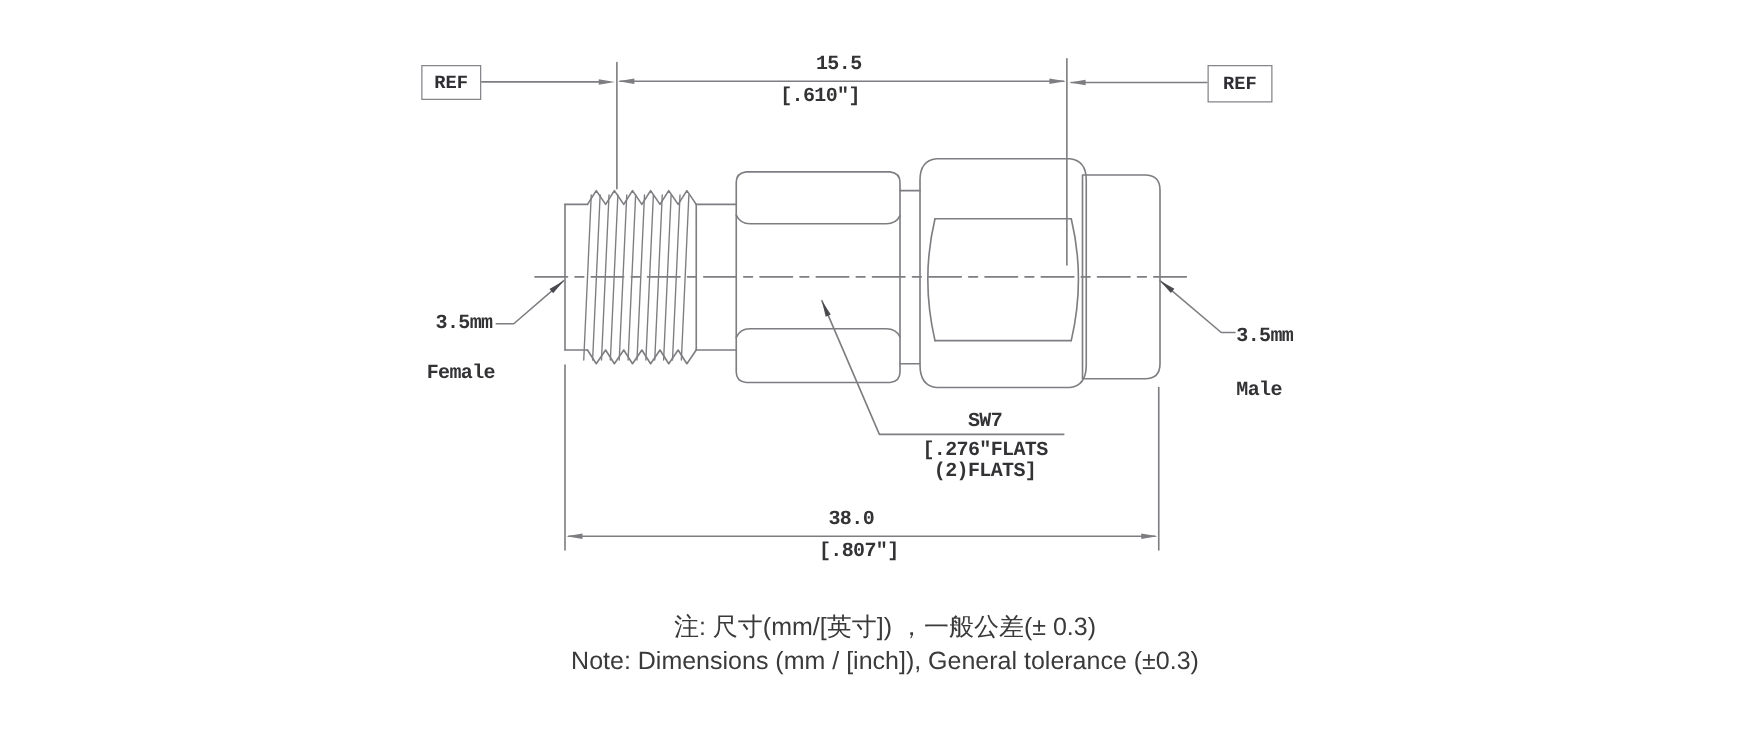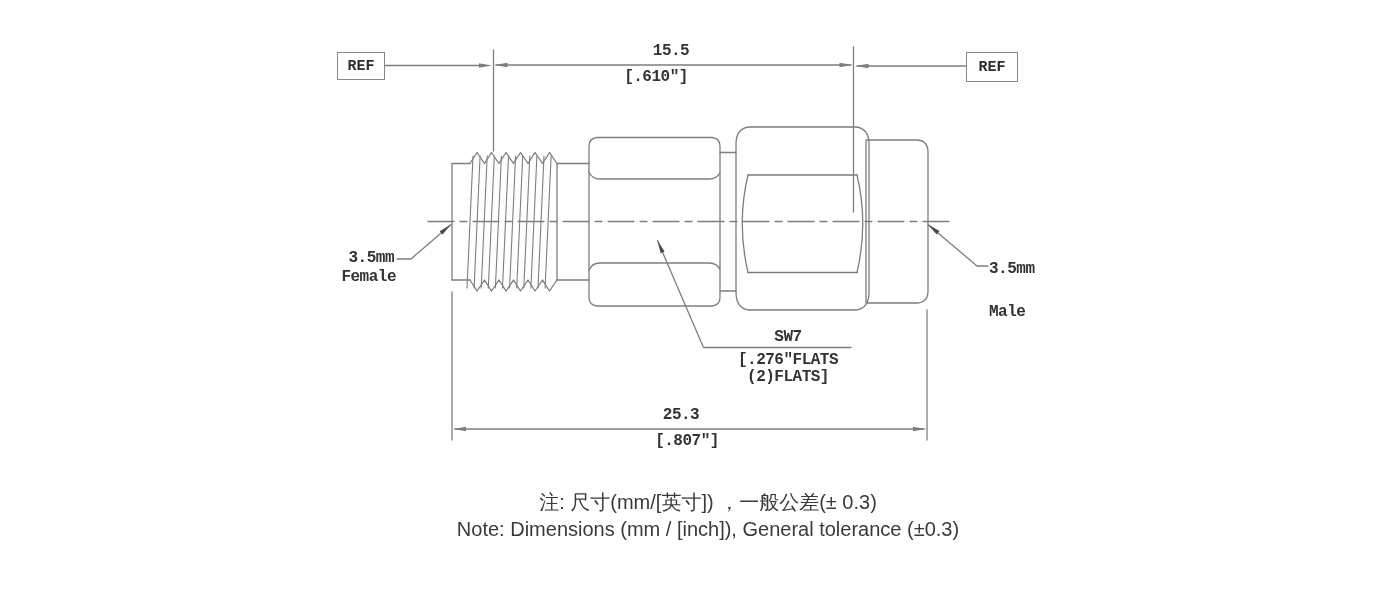--- a/index.html
+++ b/index.html
@@ -119,25 +119,25 @@
   <div class="refbox" style="left:337px;top:52px;width:46px;height:26px;">
     <span>REF</span>
   </div>
   <div class="refbox" style="left:966px;top:52px;width:50px;height:28px;">
     <span>REF</span>
   </div>
 
   <div class="cadtext center" style="left:611px;top:42px;width:120px;">15.5</div>
   <div class="cadtext center" style="left:596px;top:68px;width:120px;">[.610″]</div>
 
-  <div class="cadtext center" style="left:621px;top:406px;width:120px;">25.3</div>
+  <div class="cadtext center" style="left:621px;top:406px;width:120px;">38.0</div>
   <div class="cadtext center" style="left:627px;top:432px;width:120px;">[.807″]</div>
 
   <div class="cadtext right" style="left:300px;top:249px;width:94px;">3.5mm</div>
-  <div class="cadtext right" style="left:300px;top:268px;width:96px;">Female</div>
+  <div class="cadtext right" style="left:300px;top:289px;width:96px;">Female</div>
 
   <div class="cadtext" style="left:989px;top:260px;">3.5mm</div>
   <div class="cadtext" style="left:989px;top:282px;margin-top:21px;">Male</div>
 
   <div class="cadtext center" style="left:726px;top:328px;width:124px;">SW7</div>
   <div class="cadtext center" style="left:726px;top:351px;width:124px;">[.276″FLATS</div>
   <div class="cadtext center" style="left:726px;top:368px;width:124px;">(2)FLATS]</div>
 
   <div class="notes" style="top:489px;">
     <div class="note-line">注: 尺寸(mm/[英寸]) ，一般公差(± 0.3)</div>

